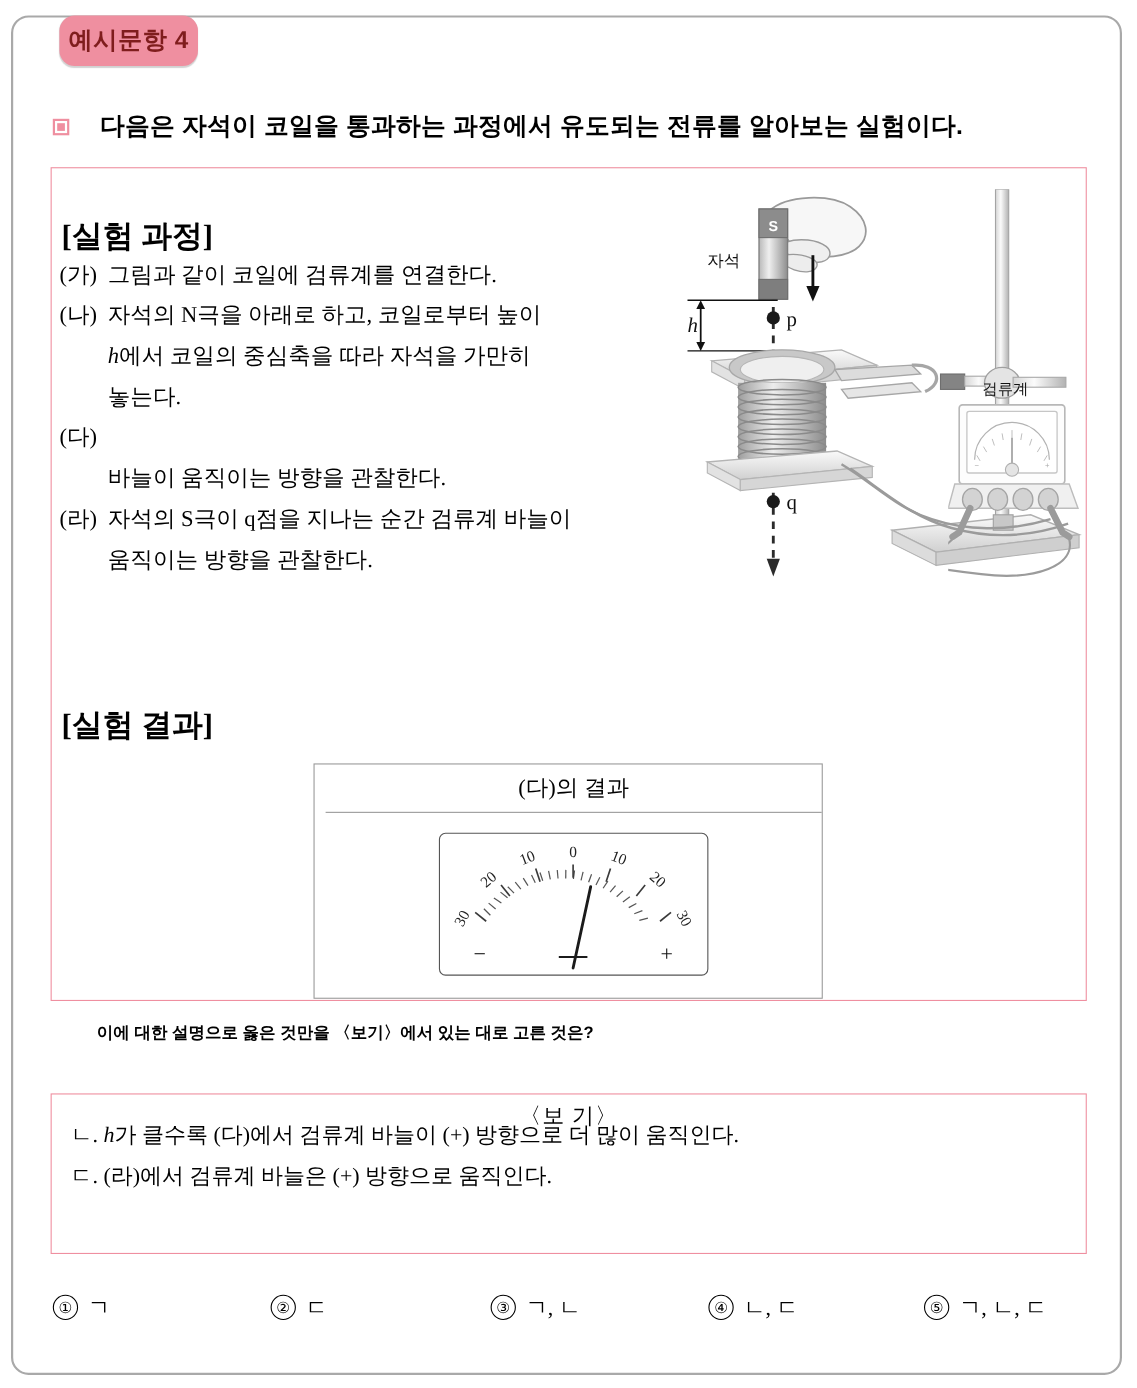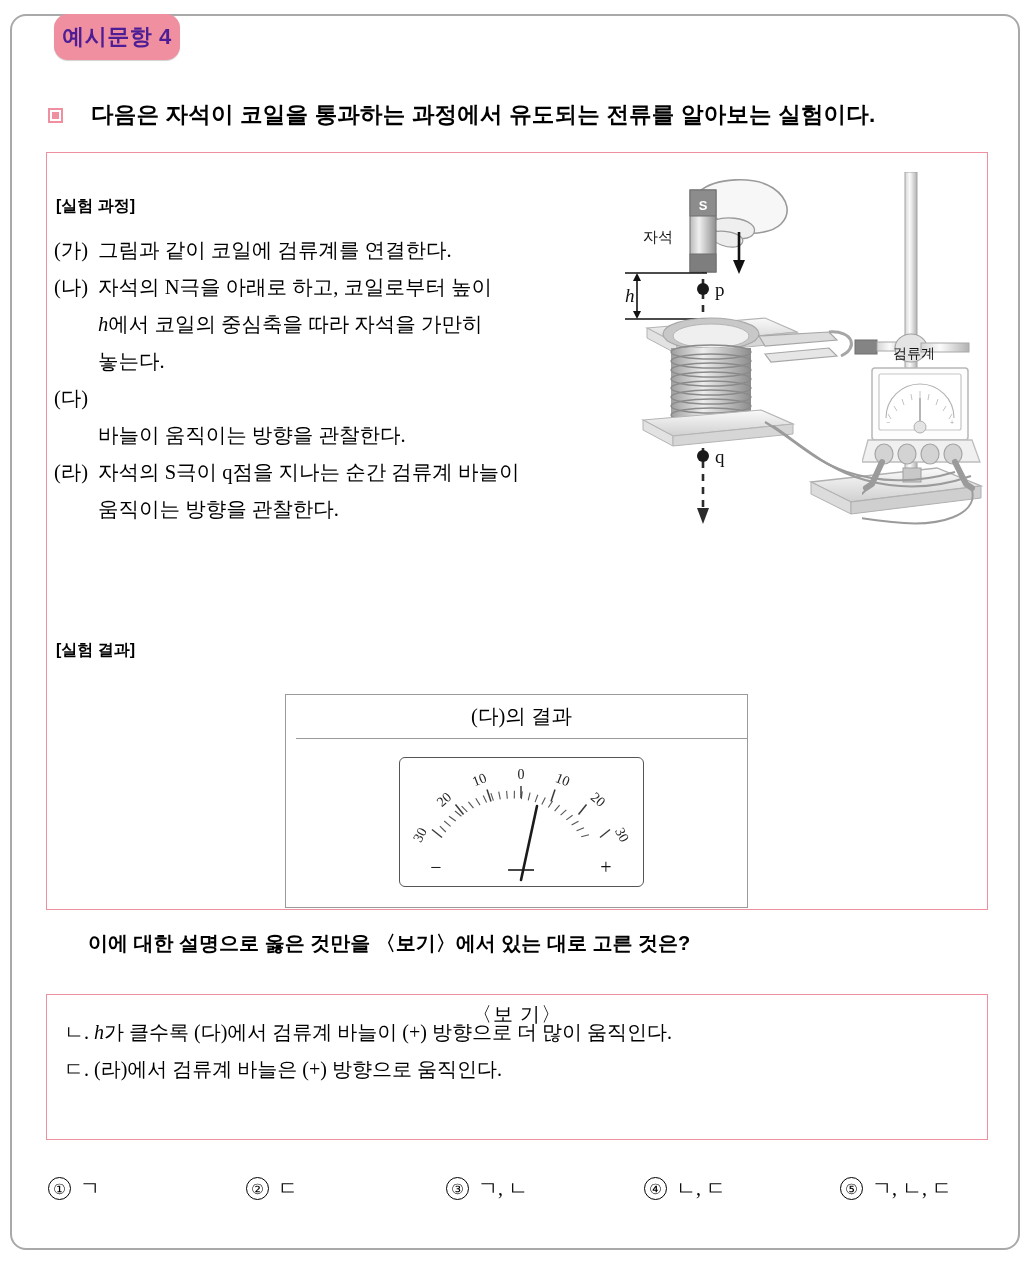--- a/index.html
+++ b/index.html
@@ -38,21 +38,21 @@
     left: 54px;
     top: 14px;
     width: 126px;
     height: 46px;
     background: #ef8fa0;
     border-radius: 14px;
     box-sizing: border-box;
     display: flex;
     align-items: center;
     justify-content: center;
-    color: #4c1d95;
+    color: #7f1d1d;
     font-family: "Liberation Sans", sans-serif;
     font-weight: bold;
     font-size: 22px;
     letter-spacing: 0.5px;
     z-index: 5;
     box-shadow: 0 1px 1px rgba(0,0,0,0.18);
   }
 
   
   .prompt-row {
@@ -93,23 +93,23 @@
     left: 46px;
     top: 152px;
     width: 942px;
     height: 758px;
     border: 1.6px solid #ef8fa0;
     box-sizing: border-box;
   }
 
   .exp-heading {
     position: absolute;
-    font-family: Liberation Sans, sans-serif;
+    font-family: Liberation Serif, serif;
     font-weight: bold;
-    font-size: 16px;
+    font-size: 28px;
   }
   .heading-process { left: 56px; top: 196px; }
   .heading-result  { left: 56px; top: 640px; }
 
   .proc-list {
     position: absolute;
     left: 54px;
     top: 232px;
     width: 570px;
     font-size: 20.5px;
@@ -174,21 +174,21 @@
   }
   .meter-frame svg { display: block; }
 
   
   .q-line {
     position: absolute;
     left: 88px;
     top: 930px;
     font-family: "Liberation Sans", sans-serif;
     font-weight: bold;
-    font-size: 20px;
+    font-size: 15px;
     white-space: nowrap;
     text-align: center;
   }
 
   
   .bogi-box {
     position: absolute;
     left: 46px;
     top: 994px;
     width: 942px;

